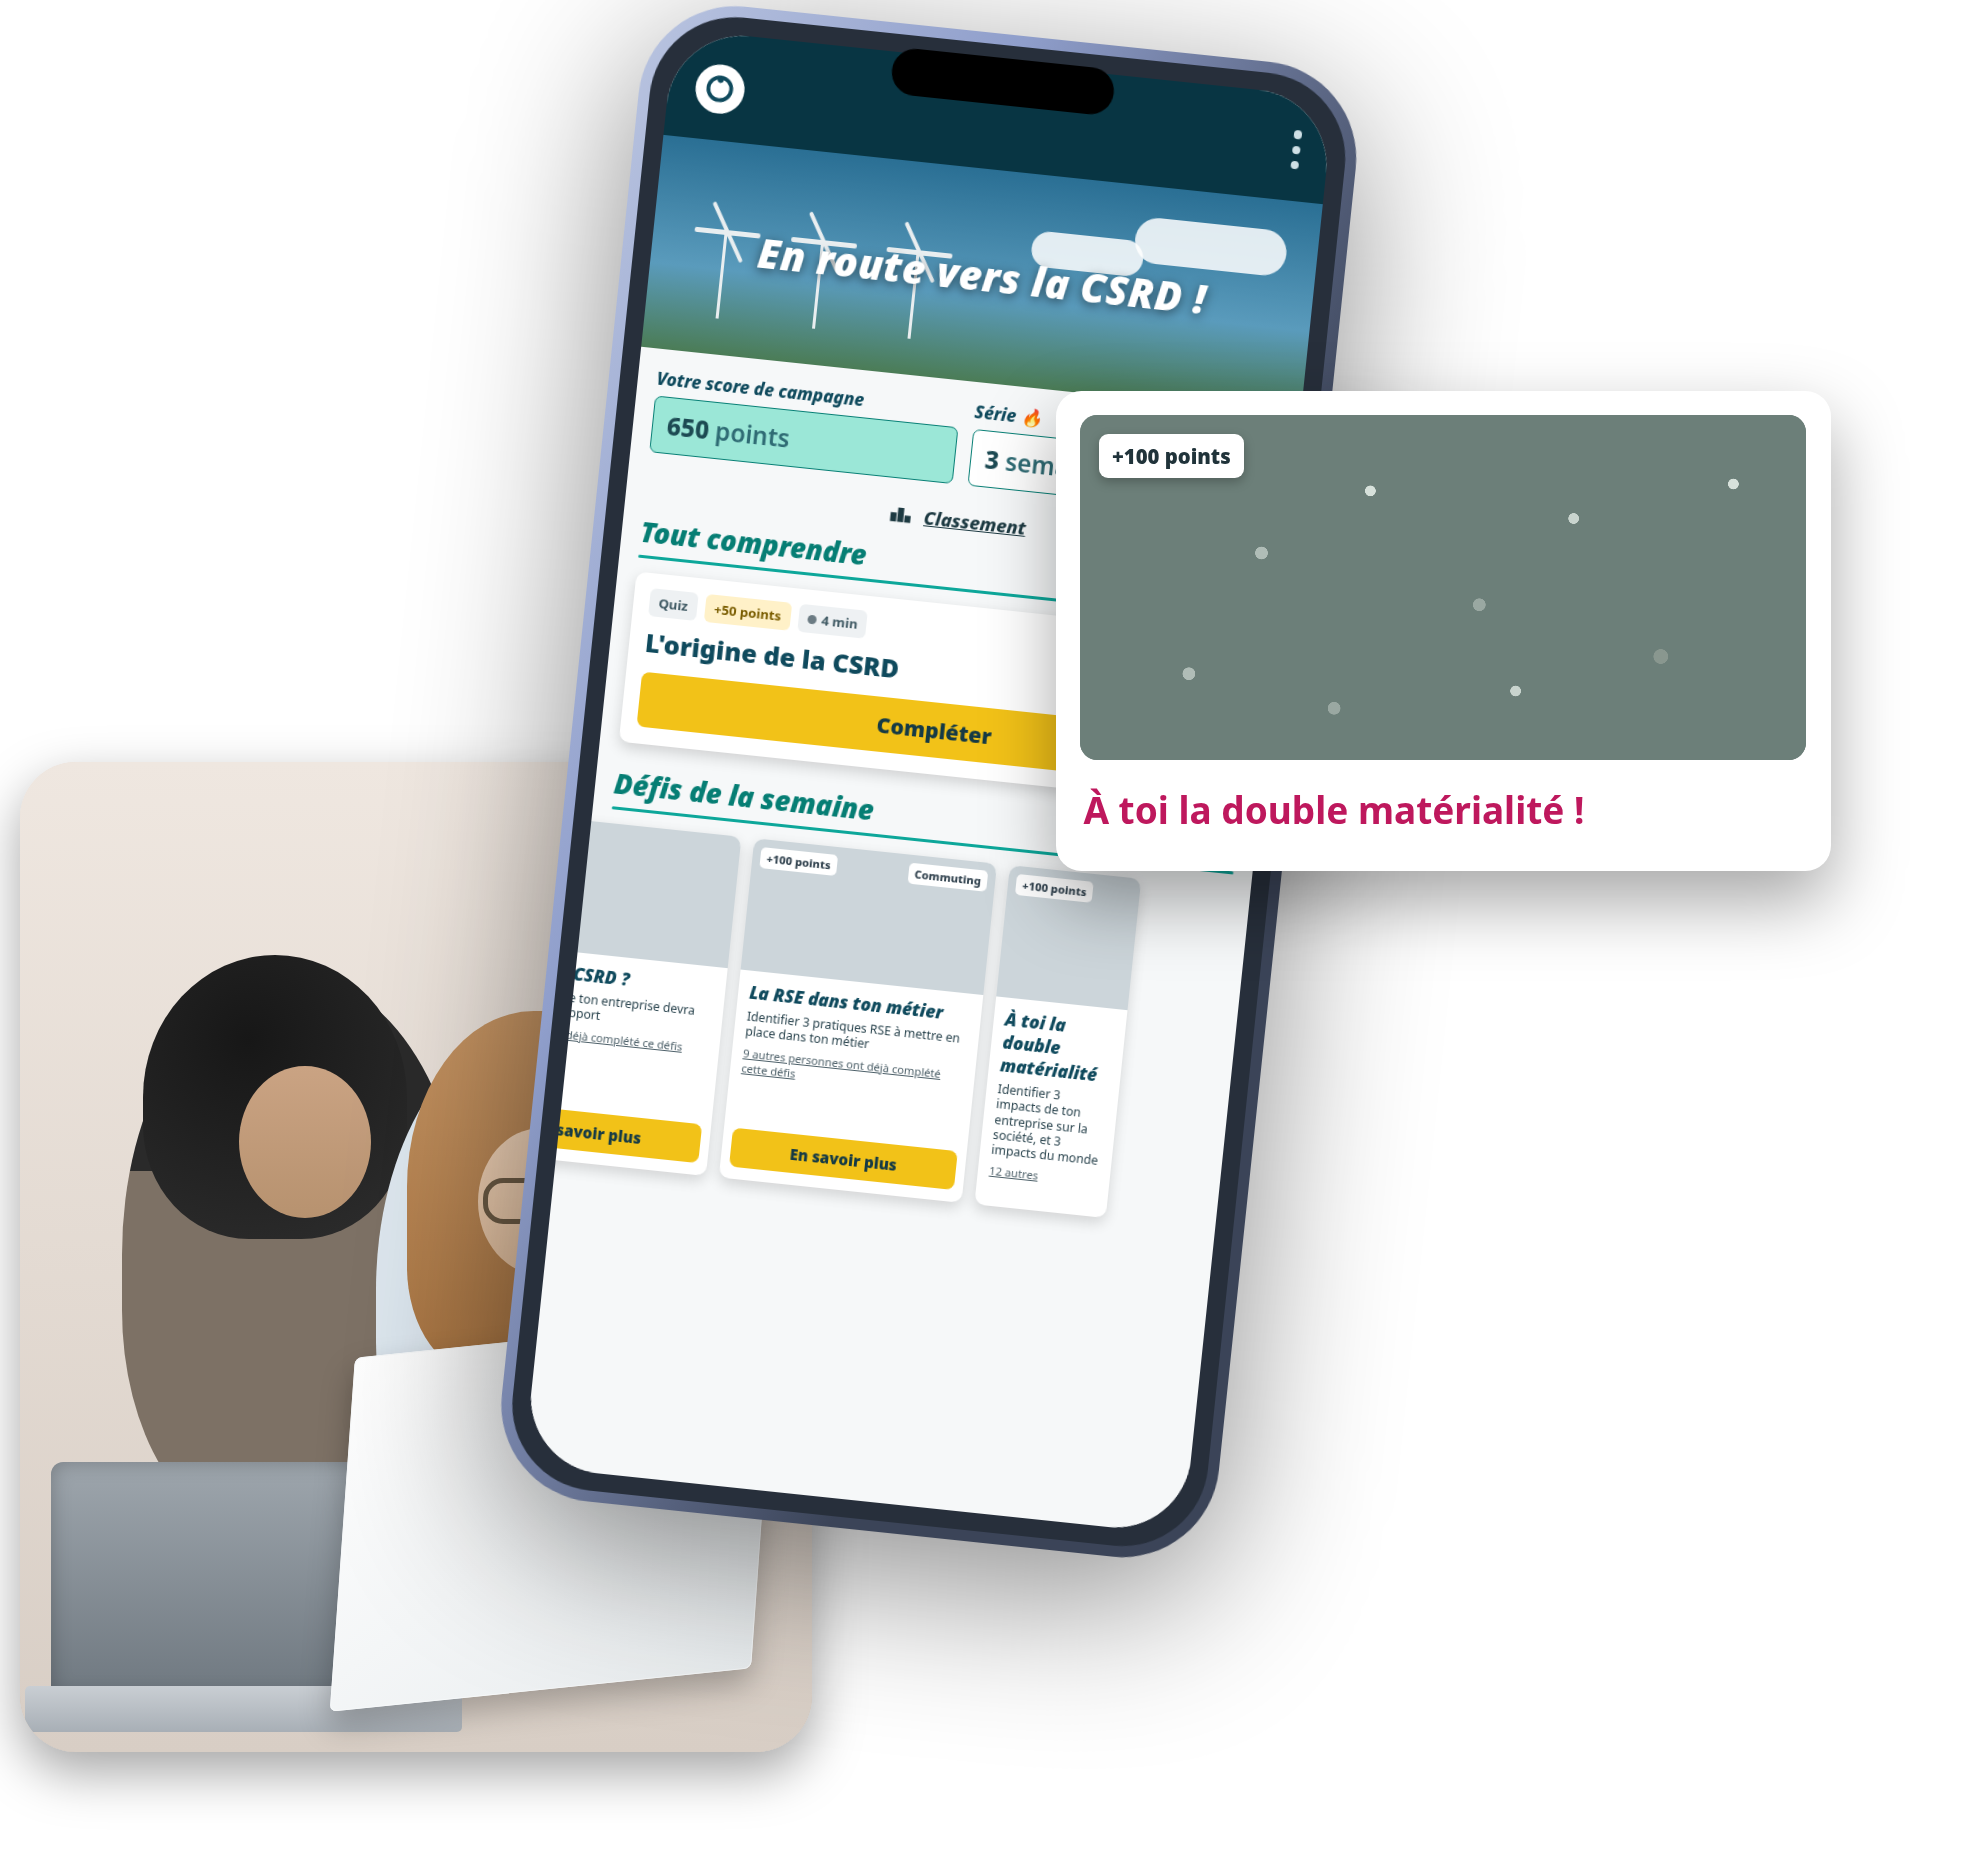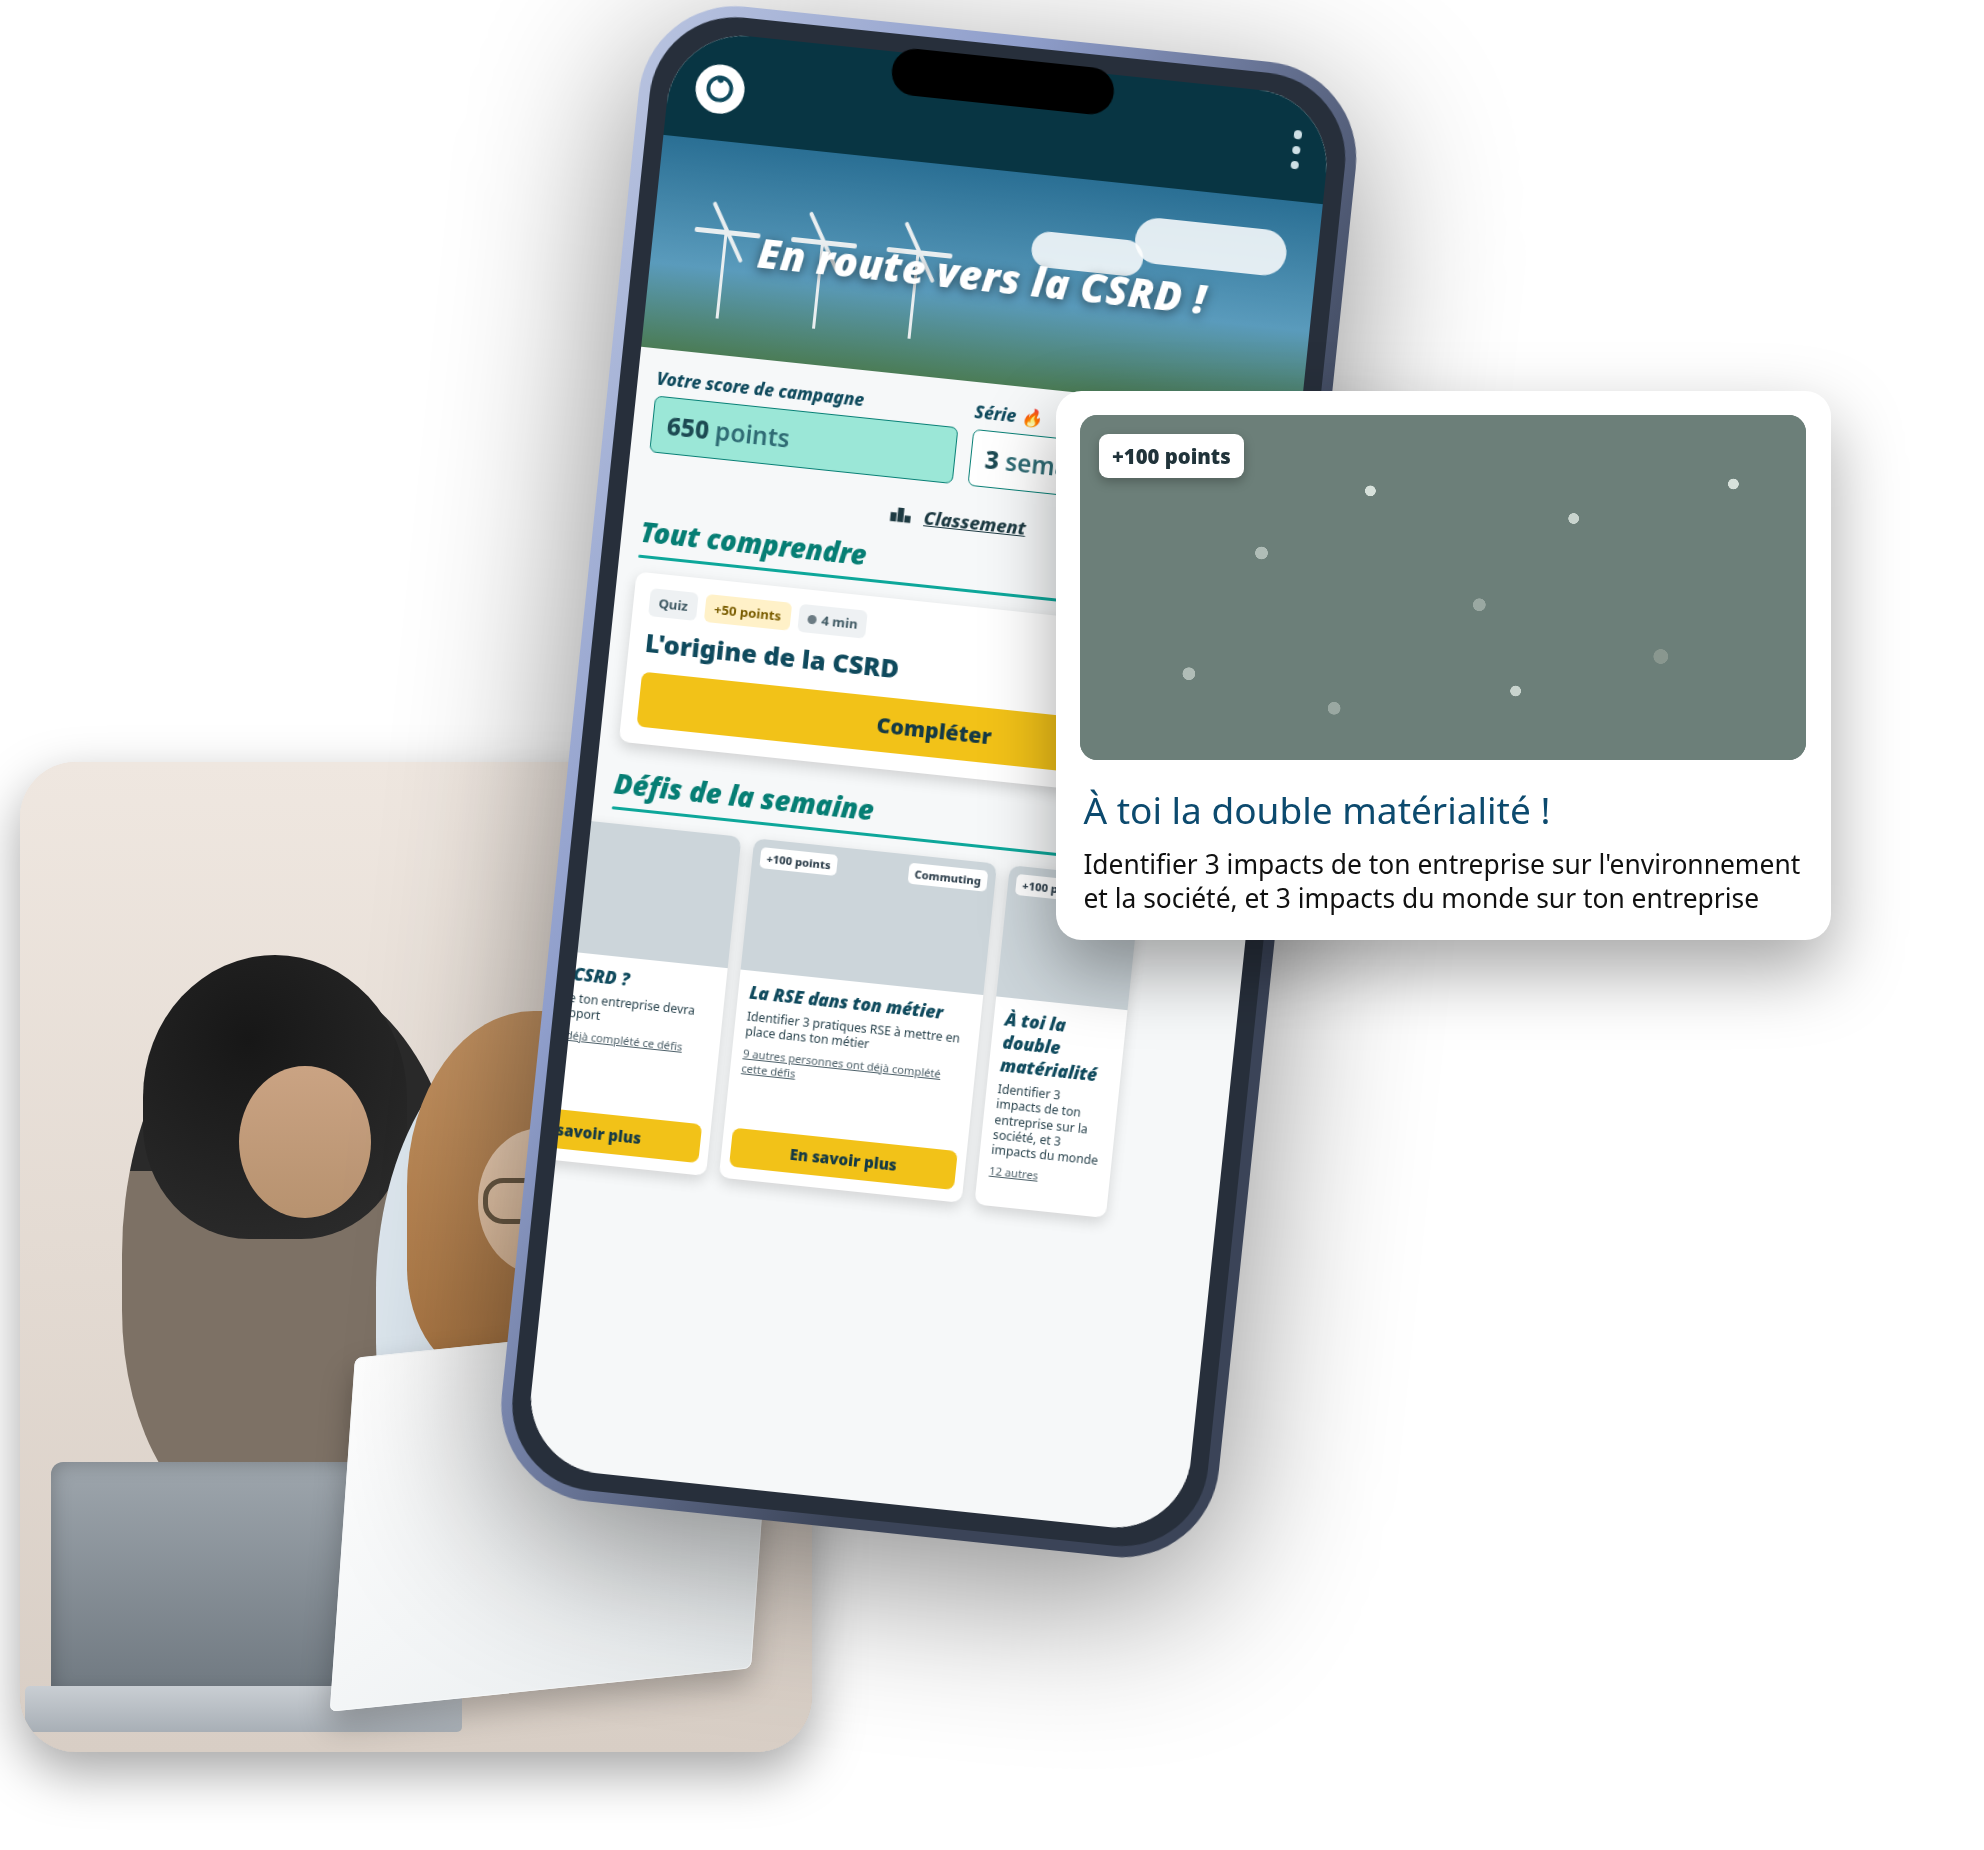--- a/index.html
+++ b/index.html
@@ -227,21 +227,21 @@
     radial-gradient(circle at 15% 75%,#b0bdb7 0 6.1px,transparent 6.6px),
     radial-gradient(circle at 35% 85%,#9aa8a2 0 6.1px,transparent 6.6px),
     radial-gradient(circle at 60% 80%,#c9d4ce 0 5.1px,transparent 5.6px);
     background-color:#6c7f79;
   }
   .popout .badge{
     position:absolute;top:18.3px;left:18.3px;background:#fff;border-radius:9.1px;
     padding:8.1px 13.2px;font-size:20.3px;font-weight:900;color:#20333a;
     box-shadow:0 4.1px 10.2px rgba(0,0,0,0.25);
   }
-  .popout h2{font-size:37px;font-weight:400;margin:23.4px 3px 12.2px;color:#0c4a6e}
+  .popout h2{font-size:37px;font-weight:700;margin:23.4px 3px 12.2px;color:#be185d}
   .popout p{font-size:26.4px;line-height:1.3;color:#111;margin:0 3px}
 
   svg{display:block}
 </style>
 </head>
 <body>
 
 <div class="photo-card">
   <div class="photo-scene">
     <div class="wall"></div>
@@ -384,15 +384,14 @@
     </div>
   </div>
 </div>
 
 <div class="popout">
   <div class="cover">
     <div class="crowd-dots"></div>
     <span class="badge">+100 points</span>
   </div>
   <h2>À toi la double matérialité !</h2>
-  <p>Identifier 3 impacts de ton entreprise sur l'environnement et la société, et 3 impacts du monde sur ton entreprise</p>
 </div>
 
 
 </body></html>

